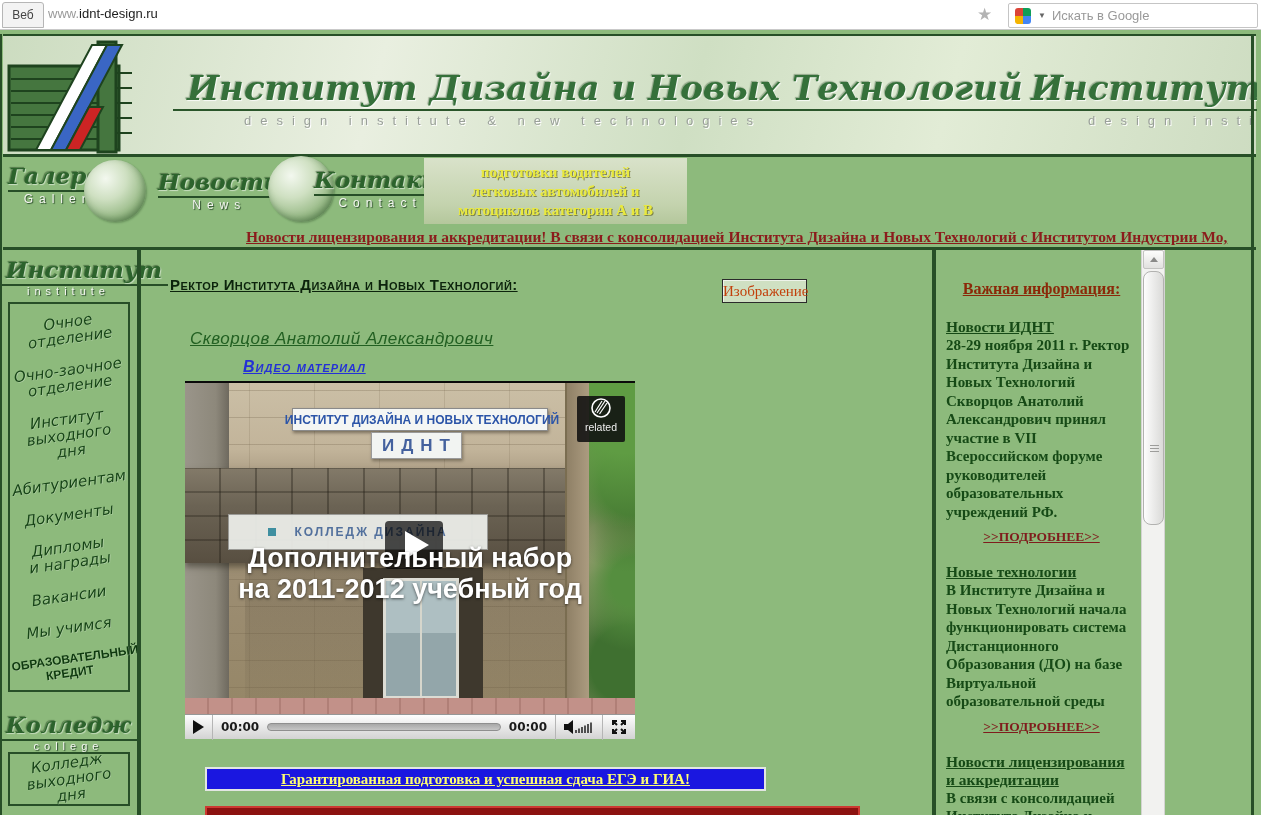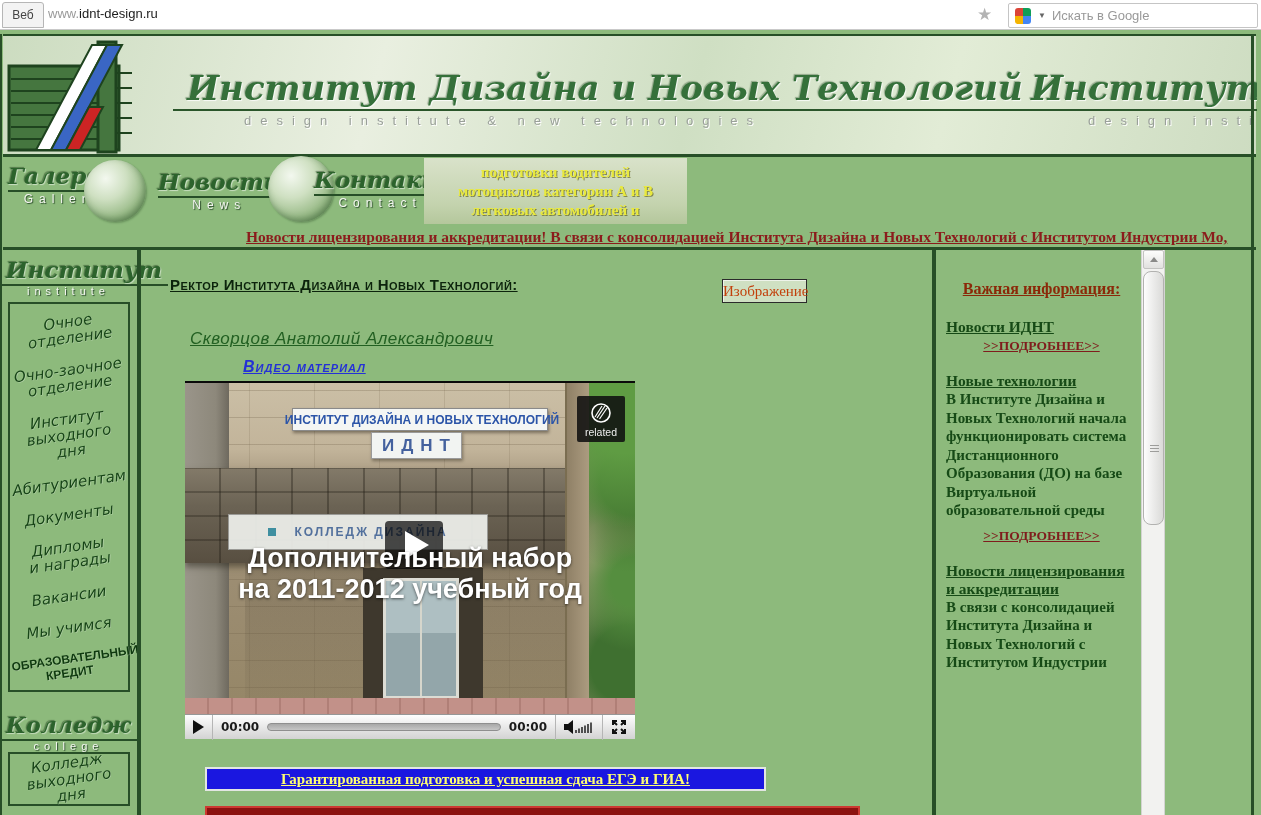--- a/index.html
+++ b/index.html
@@ -137,21 +137,21 @@
             background:#f2f4f2; border:1px solid #9a9a9a; box-shadow:1px 2px 3px rgba(30,25,15,.4);
             font-weight:bold; font-size:17px; letter-spacing:7px; color:#44619e;
             text-align:center; line-height:25px; padding-left:6px; }
   .vsign3 { position:absolute; left:43px; top:131px; width:260px; height:36px;
             background:rgba(238,240,236,.93); border:1px solid #9a9a96;
             display:flex; align-items:center; justify-content:center; gap:18px;
             font-weight:bold; font-size:12px; letter-spacing:2px; color:#53719d; white-space:nowrap; }
   .vsign3 b { width:8px; height:8px; background:#3f8fa0; display:inline-block; }
   .related { position:absolute; left:392px; top:13px; width:48px; height:46px;
              background:rgba(16,16,16,.88); border-radius:2px; cursor:pointer;
-             display:flex; flex-direction:column; align-items:center; justify-content:center; gap:1px; }
+             display:flex; flex-direction:column; align-items:center; justify-content:flex-start; gap:1px; }
   .related span { color:#eee; font-size:10.5px; }
   .bigplay { position:absolute; left:200px; top:138px; width:58px; height:48px;
              background:rgba(8,8,8,.72); border-radius:4px; cursor:pointer;
              display:flex; align-items:center; justify-content:center; }
   .bigplay i { width:0; height:0; border-left:24px solid #fff;
                border-top:14px solid transparent; border-bottom:14px solid transparent; margin-left:6px; }
   .voverlay { position:absolute; left:0; top:160px; width:450px; text-align:center;
               font-weight:bold; font-size:27px; color:#fff; line-height:31px;
               text-shadow:0 1px 3px rgba(0,0,0,.6); white-space:nowrap; }
   .vctrl { position:absolute; left:0; bottom:0; width:450px; height:25px;
@@ -270,22 +270,22 @@
   </div>
 
   <div class="sphere" style="left:268px;top:126px;width:66px;height:66px;"></div>
   <div style="position:absolute;left:314px;top:136px;text-align:center;">
     <div class="scriptword" style="font-size:23px;">Контакт</div>
     <div class="enword">Contact</div>
   </div>
 
   <div class="promo">
     <div>подготовки водителей</div>
+    <div>легковых автомобилей и</div>
     <div>мотоциклов категории А и В</div>
-    <div>легковых автомобилей и</div>
   </div>
 
   <div class="marquee">Новости лицензирования и аккредитации! В связи с консолидацией Института Дизайна и Новых Технологий с Институтом Индустрии Мо,</div>
   <div class="dkline" style="left:3px;top:217px;width:1253px;height:3px;"></div>
 
   <div style="position:absolute;left:0;top:226px;width:137px;text-align:center;">
     <div class="sb-head-ru">Институт</div>
     <div class="sb-head-en">institute</div>
   </div>
 
@@ -401,20 +401,21 @@
   <a class="bluebanner">Гарантированная подготовка и успешная сдача ЕГЭ и ГИА!</a>
   <div class="redbar"></div>
 
   <div class="dkline" style="left:932px;top:220px;width:4px;height:565px;"></div>
 
   <div class="rsb">
     <div class="rsb-title">Важная информация:</div>
 
     <div>
       <a class="rsb-head">Новости ИДНТ</a>
+      <div class="rsb-body">28-29 ноября 2011 г. Ректор Института Дизайна и Новых Технологий Скворцов Анатолий Александрович принял участие в VII Всероссийском форуме руководителей образовательных учреждений РФ.</div>
       <div class="rsb-more">&gt;&gt;ПОДРОБНЕЕ&gt;&gt;</div>
     </div>
 
     <div>
       <a class="rsb-head">Новые технологии</a>
       <div class="rsb-body">В Институте Дизайна и Новых Технологий начала функционировать система Дистанционного Образования (ДО) на базе Виртуальной образовательной среды</div>
       <div class="rsb-more">&gt;&gt;ПОДРОБНЕЕ&gt;&gt;</div>
     </div>
 
     <div>

